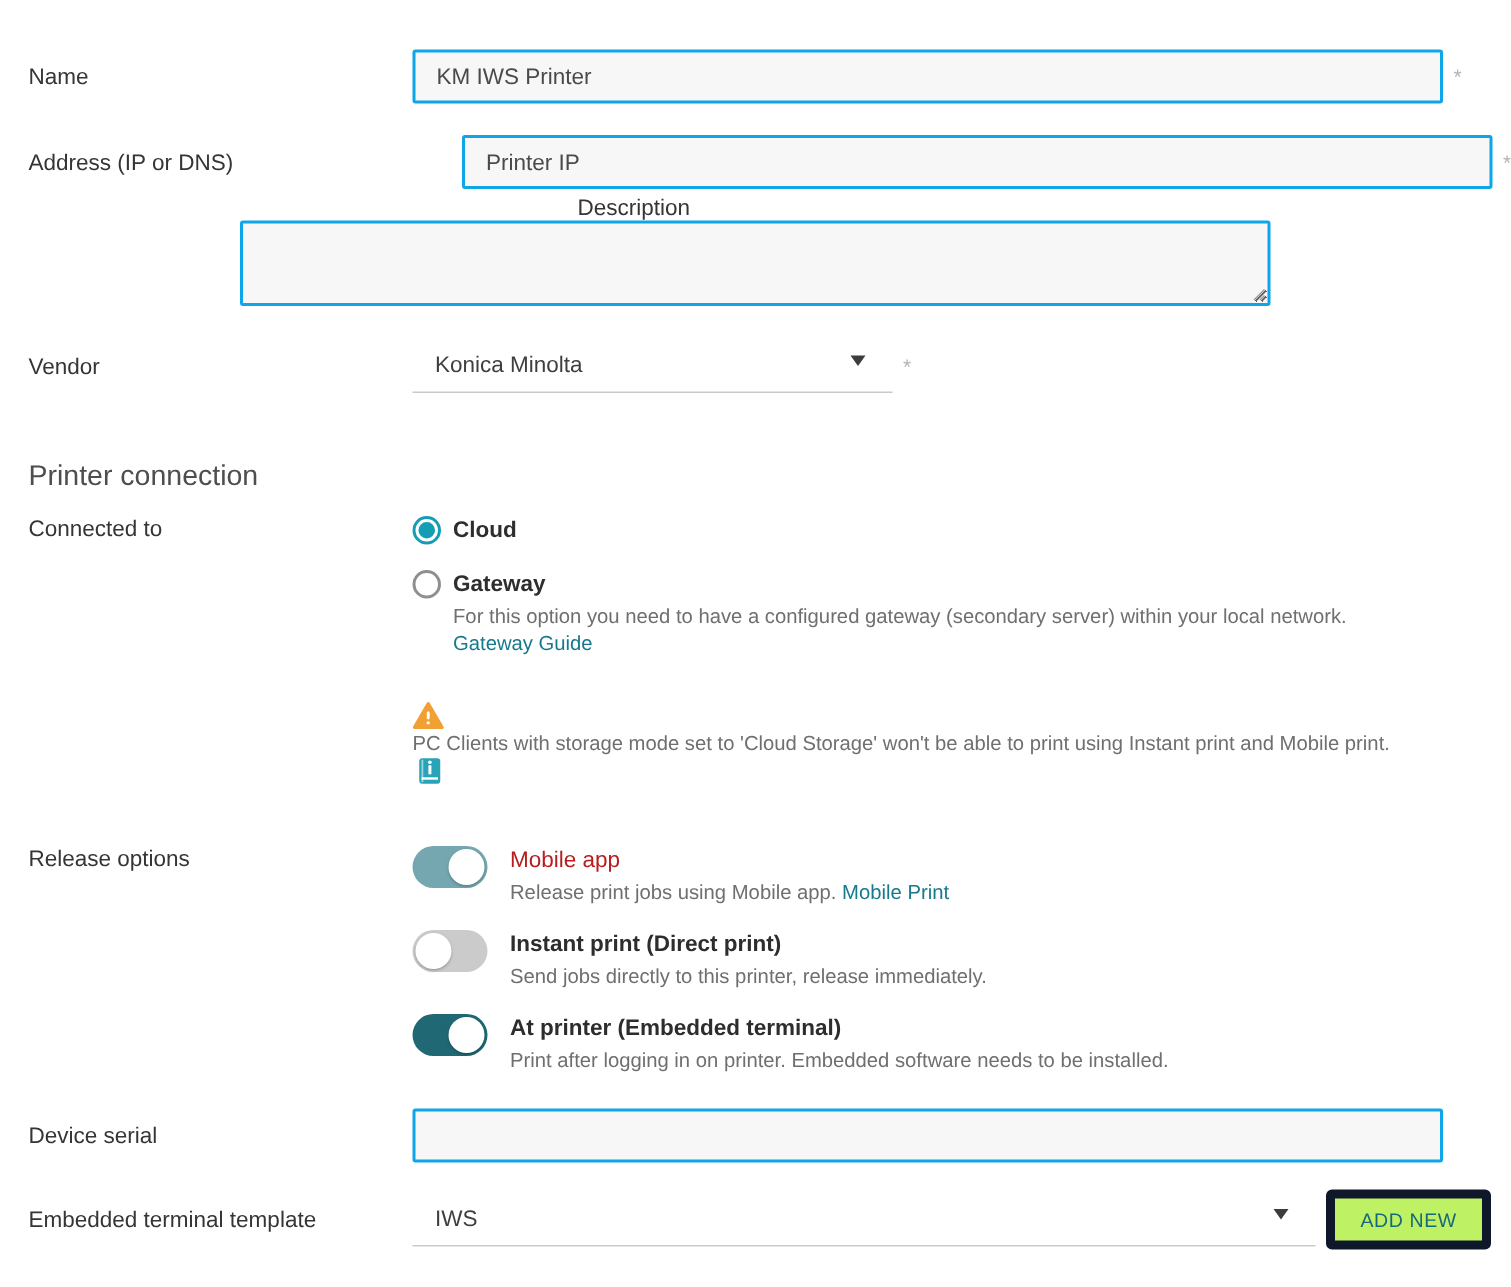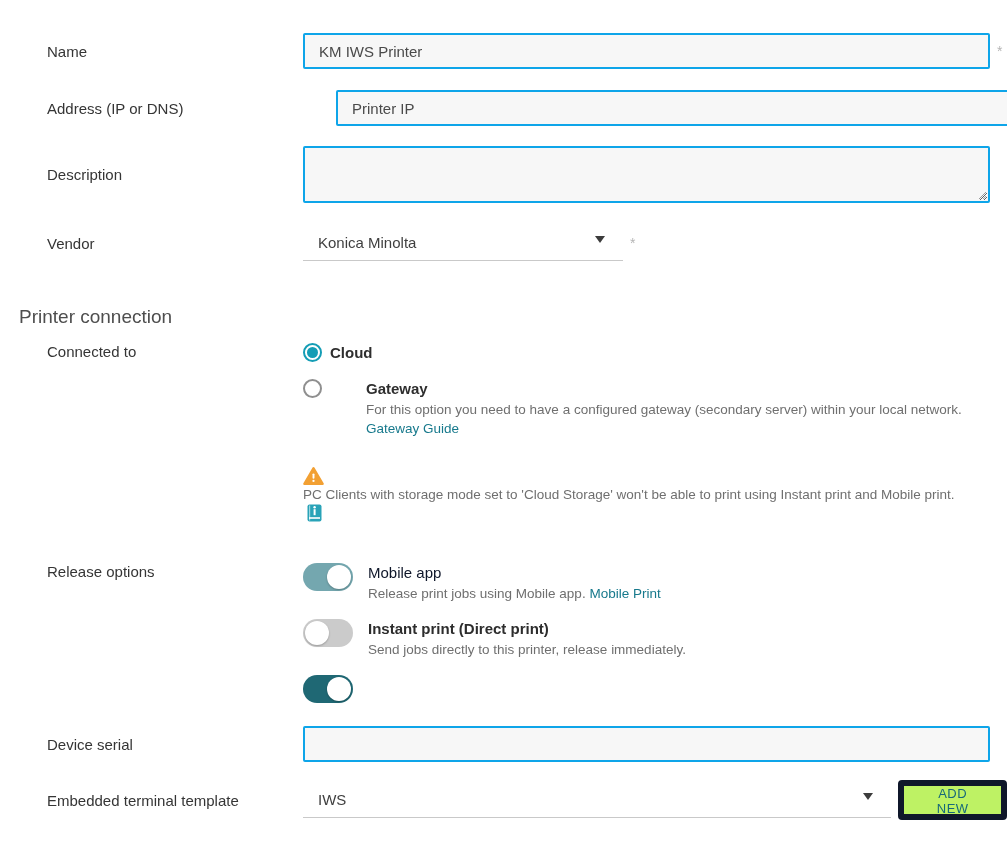--- a/index.html
+++ b/index.html
@@ -1,21 +1,21 @@
 <!DOCTYPE html>
 <html><head>
 <meta charset="utf-8">
 <style>
   html,body { margin:0; padding:0; background:#ffffff; }
   body {
     width:1007px; height:858px;
     font-family:"Liberation Sans", sans-serif;
     color:#333333; overflow:hidden;
   }
-  .row { display:flex; align-items:flex-start;padding-left:28px; }
+  .row { display:flex; align-items:flex-start; }
   .row.center { align-items:center; }
   .label-col {
     width:275px; box-sizing:border-box; padding-left:19px;
     font-size:15px; color:#353535; flex-shrink:0;
   }
   .control-col { position:relative; display:flex; align-items:center; }
 
   
   .text-input {
     width:687px; height:36px; box-sizing:border-box;
@@ -86,35 +86,35 @@
     background:#ffffff; box-shadow:0 1px 2px rgba(0,0,0,0.25);
   }
   .toggle.state-on { background:#1f6874; }
   .toggle.state-on .knob { right:2px; }
   .toggle.state-on_disabled { background:#74a7af; cursor:default; }
   .toggle.state-on_disabled .knob { right:2px; }
   .toggle.state-off { background:#cbcbcb; }
   .toggle.state-off .knob { left:2px; }
   .toggle-content { margin-left:15px; }
   .toggle-title { font-size:15px; font-weight:bold; color:#2d2d2d; line-height:20px; }
-  .toggle-title.disabled { color:#0f172a; font-weight:normal; }
+  .toggle-title.disabled { color:#b91c1c; font-weight:normal; }
   .toggle-desc { font-size:13.5px; color:#6f6f6f; line-height:18px; margin-top:2px; }
 
   
   .add-new-btn {
     margin-left:7px; height:40px; padding:0 17px; box-sizing:border-box;
     background:#bef264; border:6px solid #0f172a; border-radius:4px;
     color:#17697a; font-size:13px; letter-spacing:0.4px;
     font-family:"Liberation Sans", sans-serif; cursor:pointer;
   }
 
   
   .row-name { margin-top:33px; }
   .row-address { margin-top:21px;gap:33px; }
-  .row-desc { margin-top:20px; }
+  .row-desc { margin-top:4px;flex-direction:column; }
   .row-vendor { margin-top:22px; }
   .row-connected { margin-top:15px; }
   .row-release { margin-top:40px; }
   .row-device { margin-top:23px; }
   .row-embedded { margin-top:18px; }
 
   .resize-grip { position:absolute; right:3px; bottom:3px; pointer-events:none; }
 </style>
 </head>
 <body>
@@ -162,21 +162,21 @@
   <div class="label-col">Connected to</div>
   <div class="control-col" style="display:block;">
 
     <div class="radio-item">
       <div class="radio-circle state-selected"></div>
       <div class="radio-content">
         <div class="radio-label">Cloud</div>
       </div>
     </div>
 
-    <div class="radio-item" style="margin-bottom:0;gap:36px;">
+    <div class="radio-item" style="margin-bottom:0;">
       <div class="radio-circle state-unselected"></div>
       <div class="radio-content">
         <div class="radio-label">Gateway</div>
         <div class="radio-desc">For this option you need to have a configured gateway (secondary server) within your local network.</div>
         <a class="inline-link">Gateway Guide</a>
       </div>
     </div>
 
     <div class="warning-block">
       <svg class="warning-icon" width="21" height="20" viewBox="0 0 24 22">
@@ -222,20 +222,24 @@
       <div class="toggle-content">
         <div class="toggle-title">Instant print (Direct print)</div>
         <div class="toggle-desc">Send jobs directly to this printer, release immediately.</div>
       </div>
     </div>
 
     <div class="toggle-row" style="margin-bottom:0;">
       <div class="toggle state-on">
           <div class="knob"></div>
         </div>
+      <div class="toggle-content">
+        <div class="toggle-title">At printer (Embedded terminal)</div>
+        <div class="toggle-desc">Print after logging in on printer. Embedded software needs to be installed.</div>
+      </div>
     </div>
 
   </div>
 </div>
 
 <div class="row center row-device">
   <div class="label-col">Device serial</div>
   <div class="control-col">
     <input class="text-input" type="text" value="" style="">
   </div>

